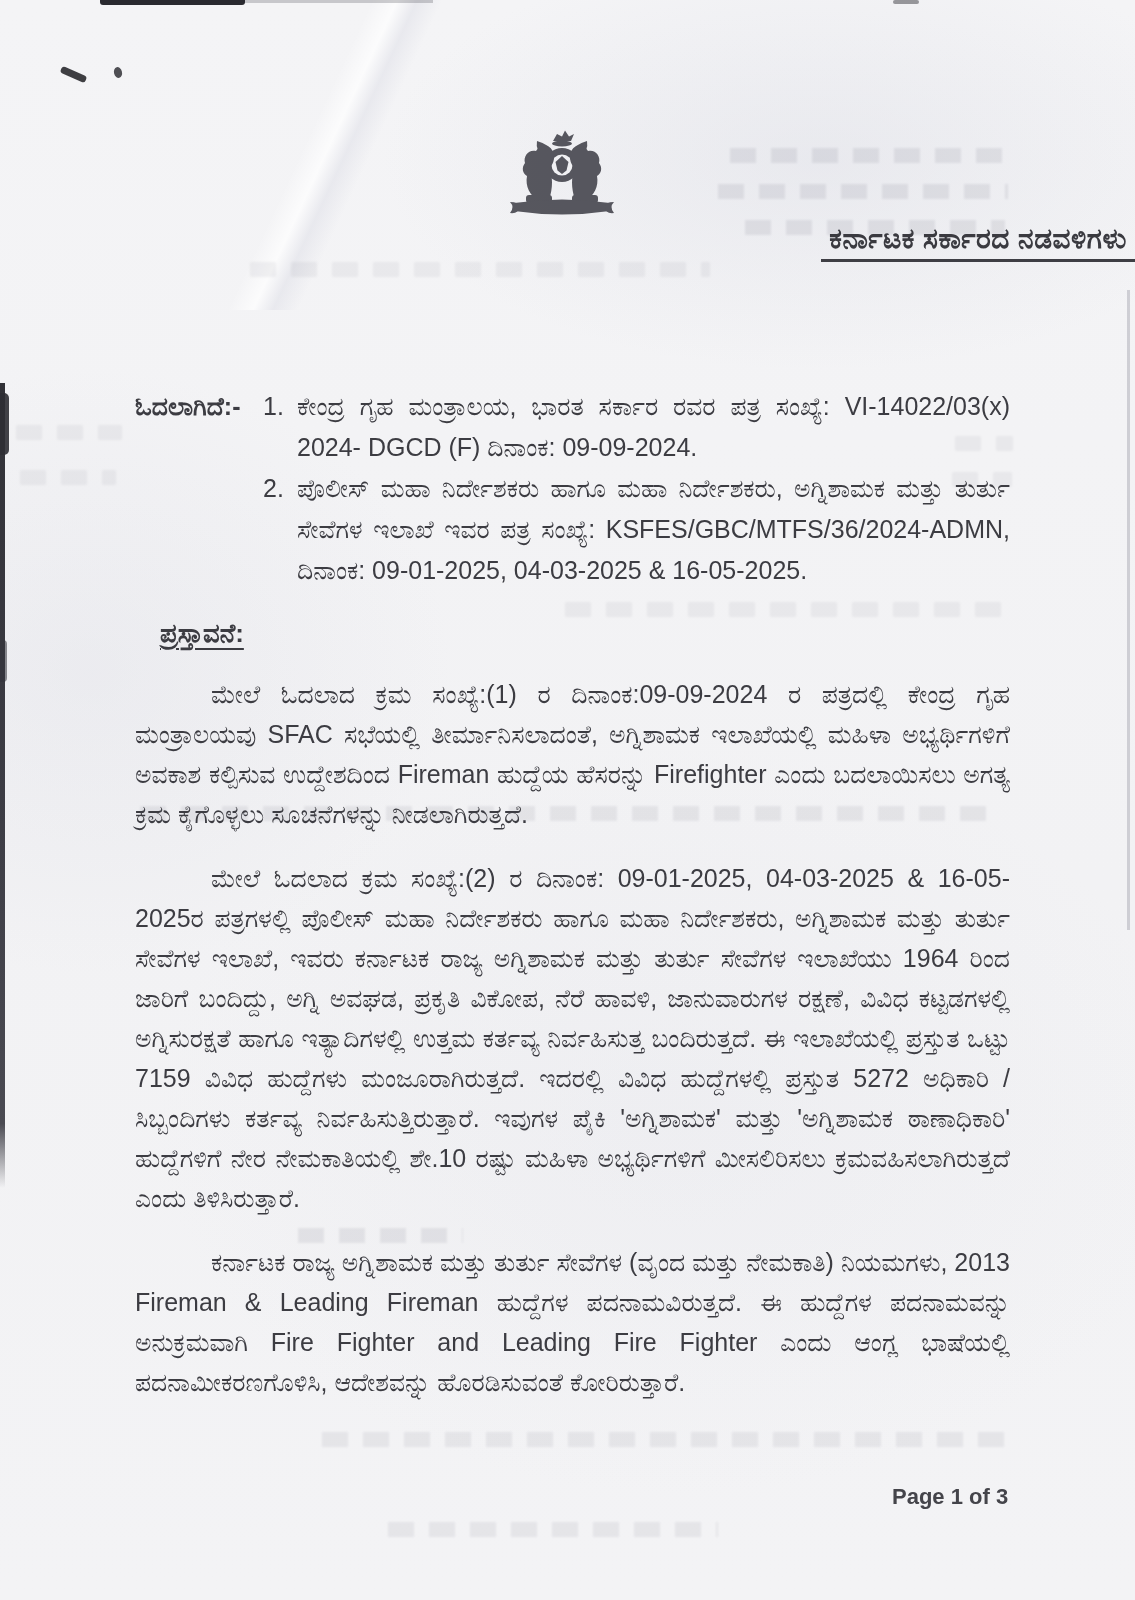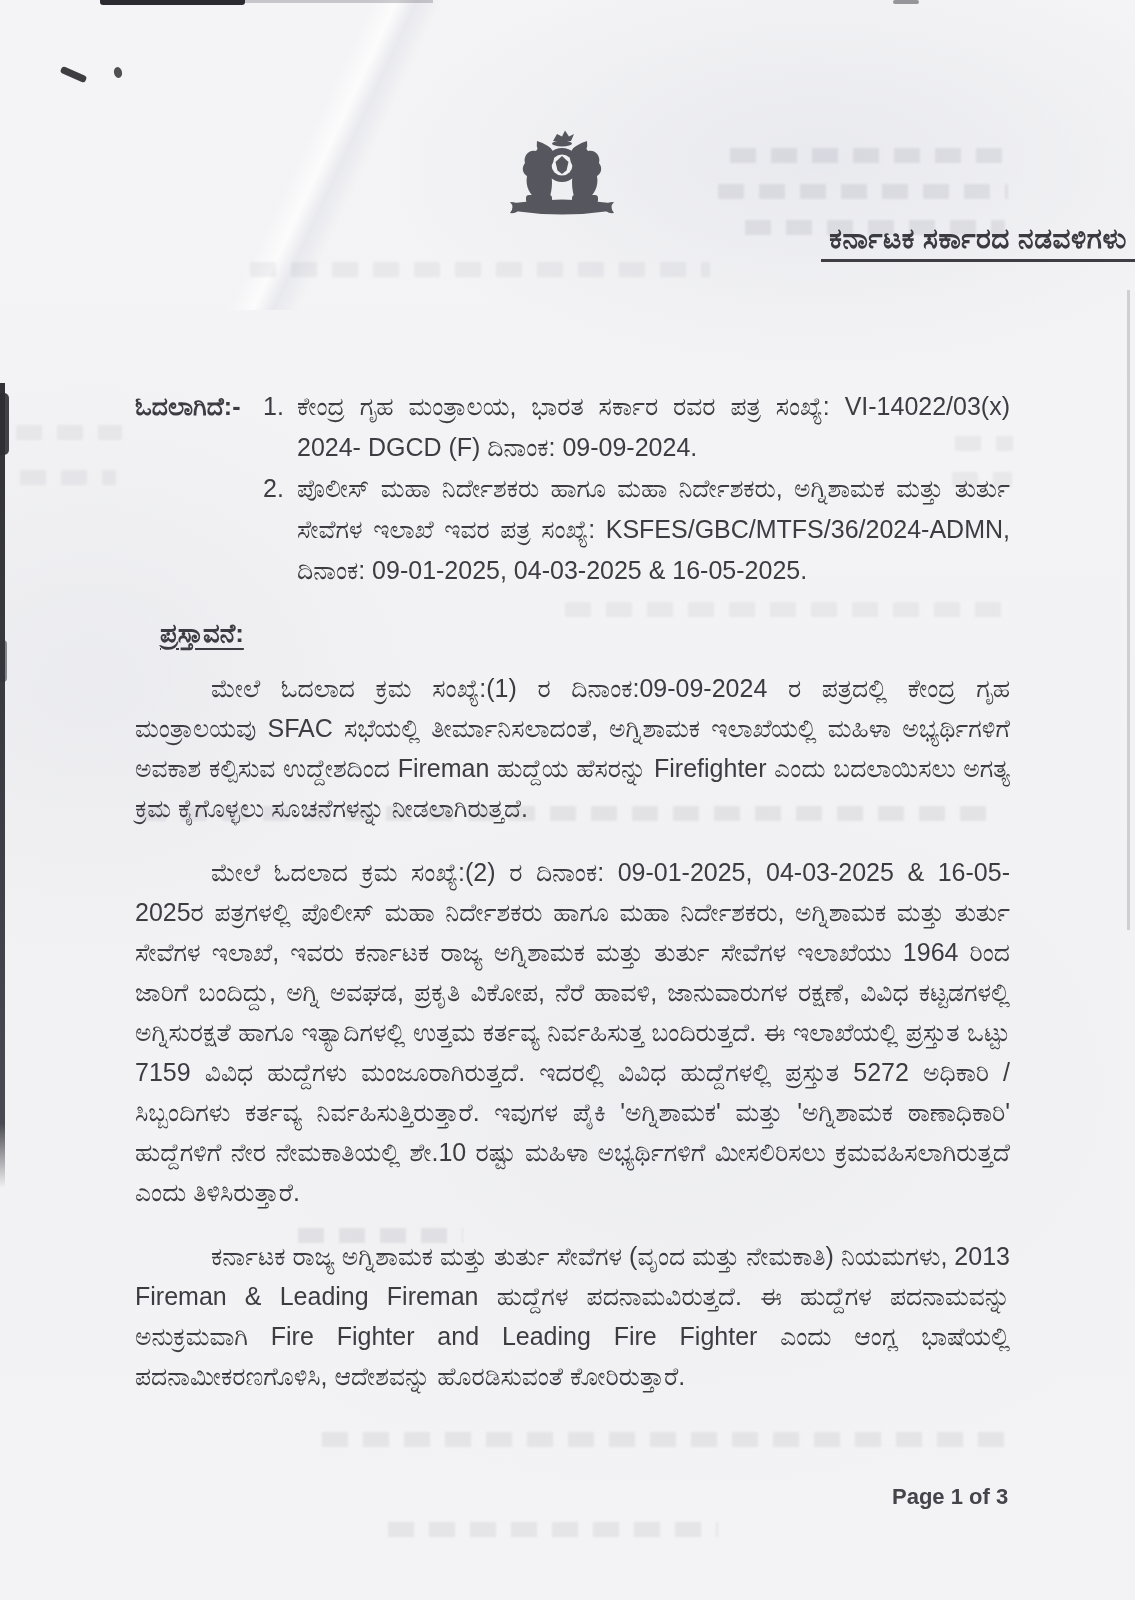--- a/index.html
+++ b/index.html
@@ -43,21 +43,21 @@
   .subject-text{flex:1;text-align:justify;}
   .read{position:absolute;left:135px;top:386px;width:875px;display:flex;font-size:25px;line-height:41px;}
   .read .label{font-weight:bold;flex:0 0 128px;}
   .read-items{flex:1;}
   .read-item{display:flex;}
   .read-item .num{flex:0 0 34px;}
   .read-item-text{flex:1;text-align:justify;}
   .preamble-heading{position:absolute;left:136px;top:618px;font-size:26px;font-weight:bold;
     text-decoration:underline;text-underline-offset:6px;text-decoration-thickness:2px;margin-left:24px;}
   .body-text{position:absolute;left:135px;top:660px;width:875px;font-size:25px;line-height:40px;text-align:justify;}
-  .body-text p{margin:8px 0 24px;text-indent:76px;}
+  .body-text p{margin:14px 0 24px;text-indent:76px;}
   .body-text p:last-child{margin-bottom:0;}
   .page-footer{position:absolute;left:884px;top:1484px;font-size:22px;font-weight:bold;color:#44444a;margin-left:8px;}
 </style>
 </head>
 <body>
 
 <div class="page">
 
   <div class="crease"></div>
   <div class="edge-top1"></div>

